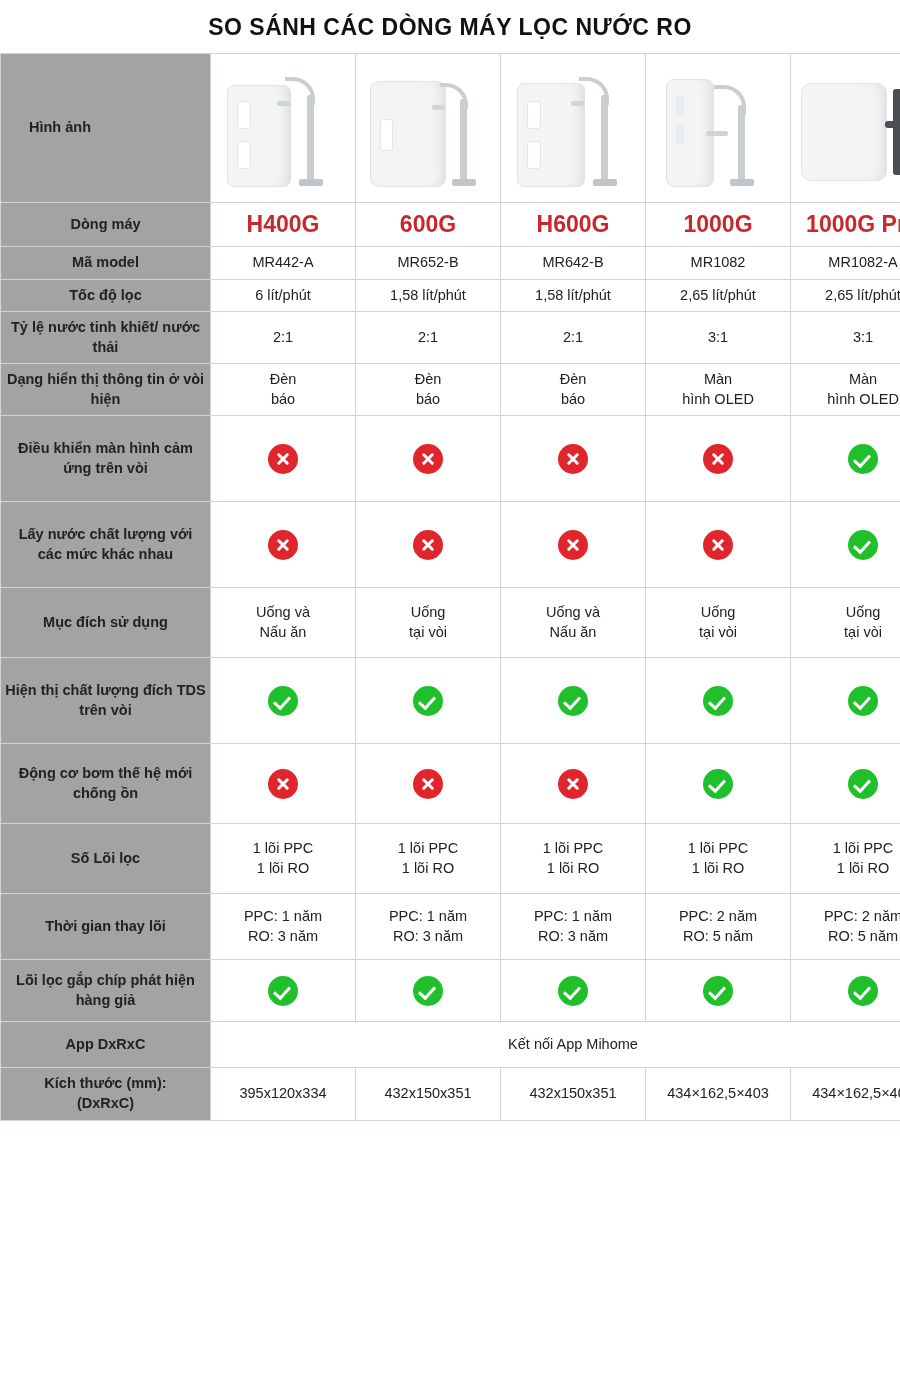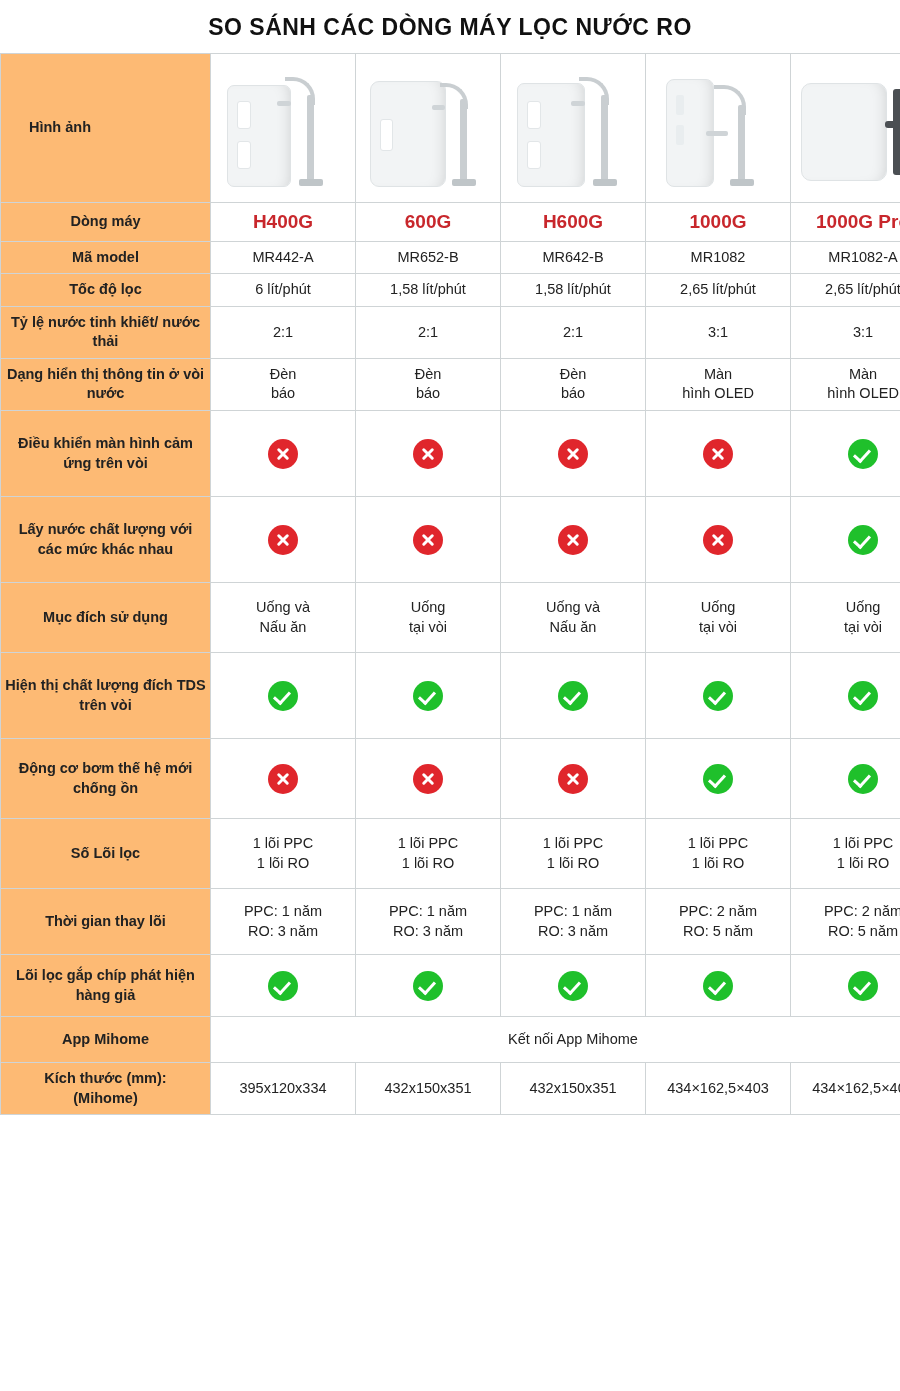--- a/index.html
+++ b/index.html
@@ -34,21 +34,21 @@
   table.cmp td {
     border: 1px solid #cfd4d6;
     vertical-align: middle;
     text-align: center;
     font-size: 14.5px;
     color: #222;
     padding: 6px 4px;
     line-height: 1.35;
   }
   td.label {
-    background: #fdba74;
+    background: #a3a3a3;
     color: #0b6f86;
     font-weight: bold;
     font-size: 15px;
     text-align: center;
     width: 177px;
     padding: 8px 6px;
   }
   td.body {
     background: #ffffff;
     width: 144px;
@@ -57,21 +57,21 @@
     height: 148px;
     padding: 0;
   }
   tr.img-row td.label {
     text-align: left;
     padding-left: 28px;
   }
   .series-name {
     color: #c8272c;
     font-weight: bold;
-    font-size: 19px;
+    font-size: 23px;
   }
   .two-line span { display: block; }
   
   .mark {
     display: inline-block;
     width: 30px;
     height: 30px;
     border-radius: 50%;
     position: relative;
     vertical-align: middle;
@@ -248,21 +248,21 @@
     <tr>
       <td class="label">Tỷ lệ nước tinh khiết/ nước thải</td>
       <td class="body">2:1</td>
       <td class="body">2:1</td>
       <td class="body">2:1</td>
       <td class="body">3:1</td>
       <td class="body">3:1</td>
     </tr>
 
     <tr>
-      <td class="label">Dạng hiển thị thông tin ở vòi nước</td>
+      <td class="label">Dạng hiển thị thông tin ở vòi hiện</td>
       <td class="body two-line">
         <span>Đèn</span>
         <span>báo</span>
       </td>
       <td class="body two-line">
         <span>Đèn</span>
         <span>báo</span>
       </td>
       <td class="body two-line">
         <span>Đèn</span>
@@ -389,28 +389,28 @@
     <tr style="height:62px;">
       <td class="label">Lõi lọc gắp chíp phát hiện hàng giả</td>
       <td class="body"><span class="mark yes"></span></td>
       <td class="body"><span class="mark yes"></span></td>
       <td class="body"><span class="mark yes"></span></td>
       <td class="body"><span class="mark yes"></span></td>
       <td class="body"><span class="mark yes"></span></td>
     </tr>
 
     <tr class="full-note" style="height:46px;">
-      <td class="label">App Mihome</td>
+      <td class="label">App DxRxC</td>
       <td class="body" colspan="5">Kết nối App Mihome</td>
     </tr>
 
     <tr style="height:50px;">
       <td class="label">
         <span style="display:block;">Kích thước (mm):</span>
-        <span style="display:block;">(Mihome)</span>
+        <span style="display:block;">(DxRxC)</span>
       </td>
       <td class="body">395x120x334</td>
       <td class="body">432x150x351</td>
       <td class="body">432x150x351</td>
       <td class="body">434×162,5×403</td>
       <td class="body">434×162,5×403</td>
     </tr>
 
   </tbody>
     </table>

